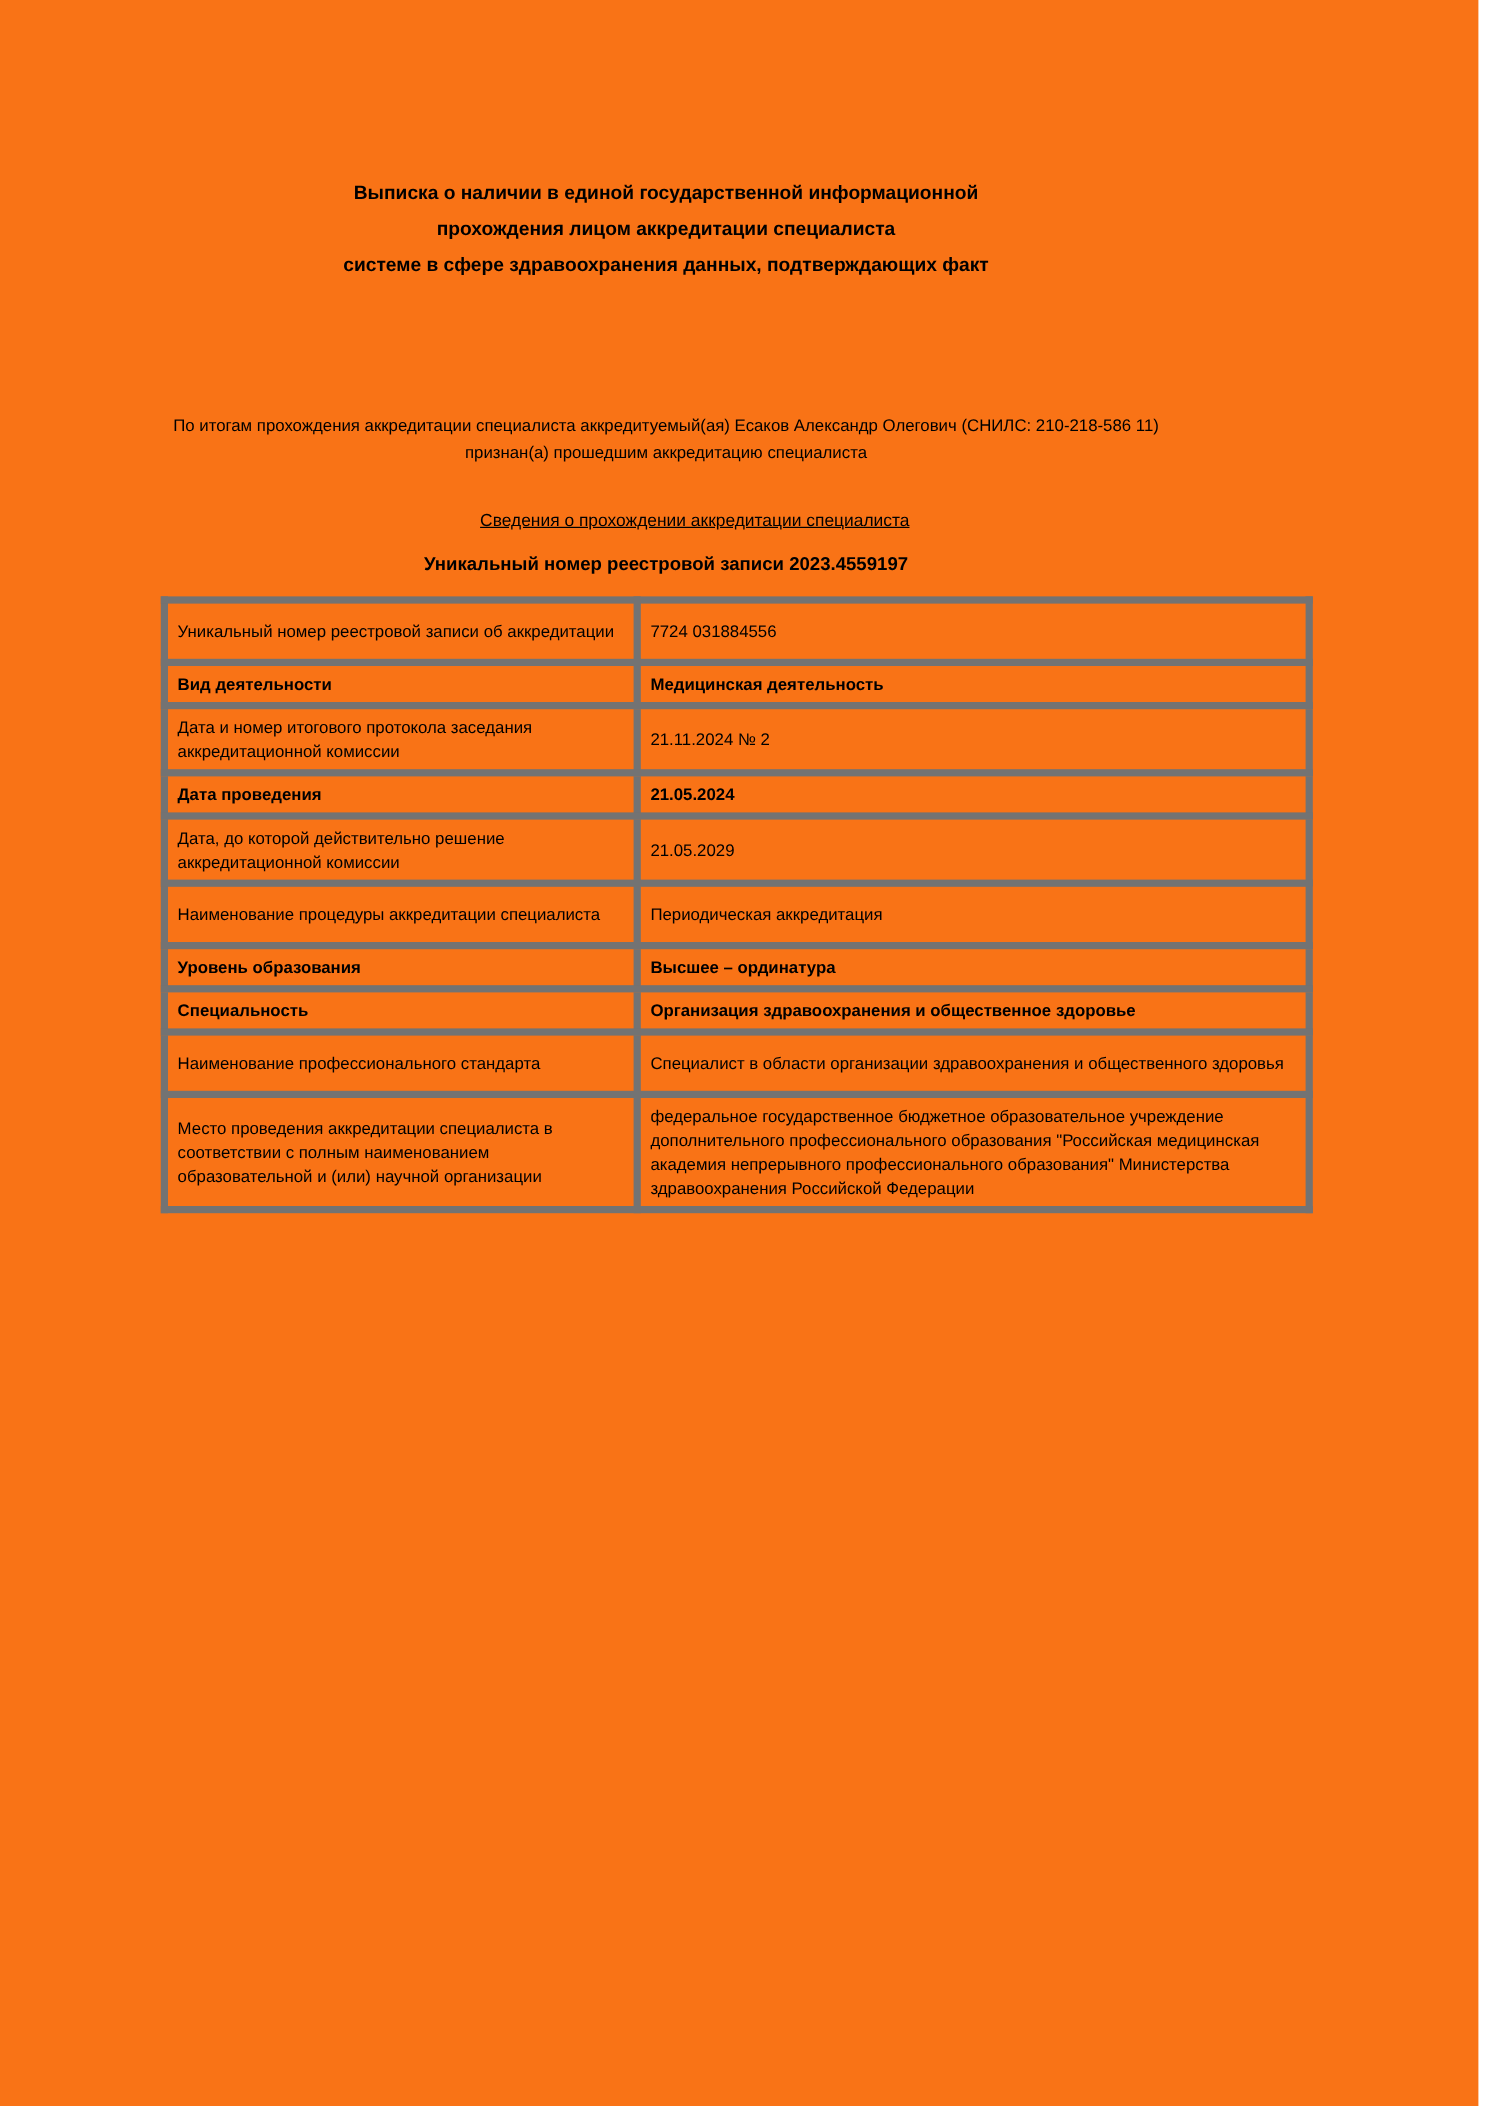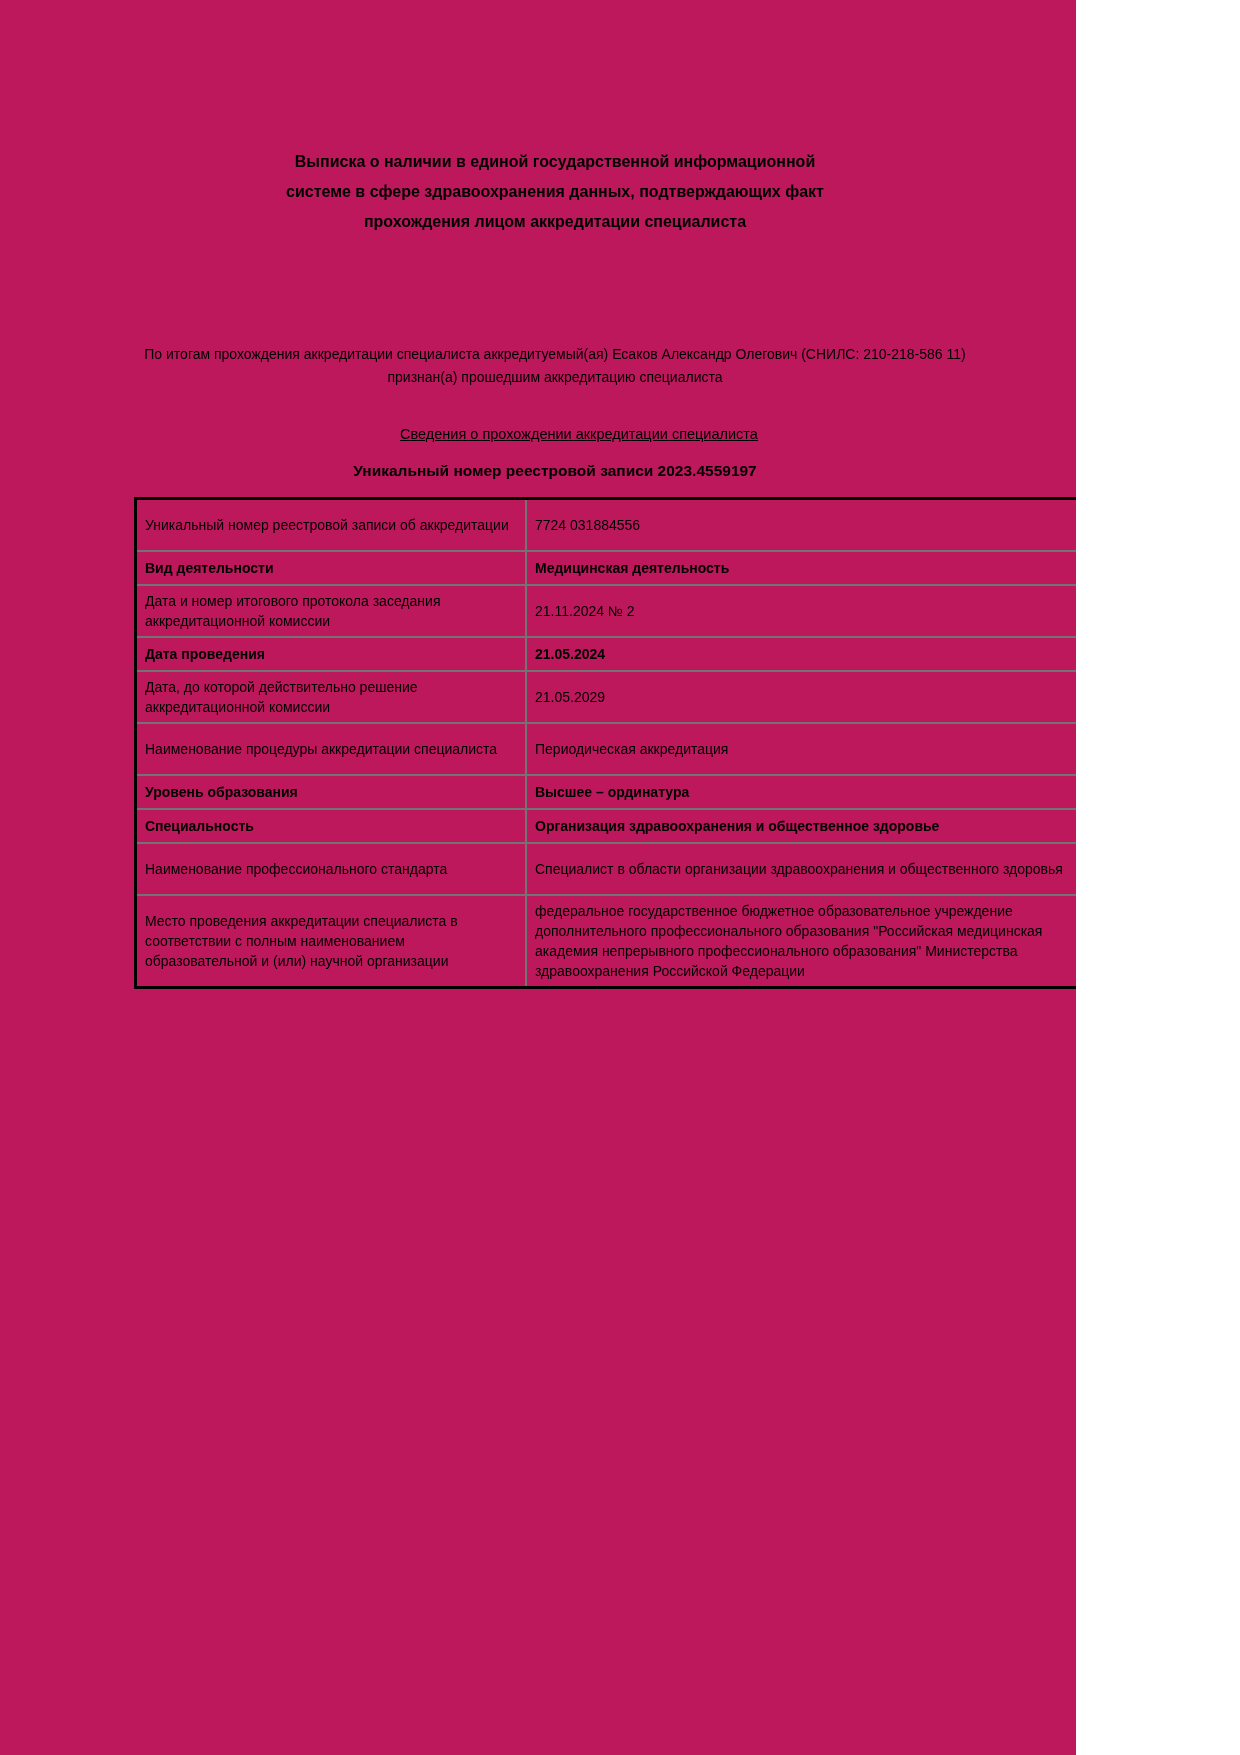--- a/index.html
+++ b/index.html
@@ -4,23 +4,23 @@
 <style>
   * { margin: 0; padding: 0; box-sizing: content-box; }
   html, body { background: #ffffff; }
   body {
     font-family: "Liberation Sans", sans-serif;
     color: #000000;
     -webkit-font-smoothing: antialiased;
   }
   .page {
     position: relative;
-    width: 1076px;
+    width: 1232px;
     height: 1755px;
-    background: #be185d;
+    background: #f97316;
     overflow: hidden;
   }
   
   .center-col {
     position: absolute;
     left: 0;
     width: 1110px;
     text-align: center;
   }
   .doc-title {
@@ -75,39 +75,39 @@
     position: absolute;
     left: 134px;
     top: 497px;
     width: 954px;
     border-collapse: collapse;
     border: 3px solid #000000;
     font-size: 14px;
     line-height: 20px;
   }
   table.acc-table td {
-    border: 2px solid #737373;
+    border: 6px solid #737373;
     vertical-align: middle;
     padding: 5px 8px;
   }
   td.cell-label { width: 372px; }
   td.cell-value { padding-left: 10px; }
   tr.h1 { height: 34px; font-weight: bold; }
   tr.h2 { height: 52px; }
   tr.h4 { height: 87px; }
 </style>
 </head>
 <body>
 
 <div class="page">
 
   <div class="center-col doc-title">
     <div class="title-line">Выписка о наличии в единой государственной информационной</div>
+    <div class="title-line">прохождения лицом аккредитации специалиста</div>
     <div class="title-line">системе в сфере здравоохранения данных, подтверждающих факт</div>
-    <div class="title-line">прохождения лицом аккредитации специалиста</div>
   </div>
 
 
   <div class="center-col intro">
     <div class="intro-line">По итогам прохождения аккредитации специалиста аккредитуемый(ая) Есаков Александр Олегович (СНИЛС: 210-218-586 11)</div>
     <div class="intro-line">признан(а) прошедшим аккредитацию специалиста</div>
   </div>
 
   <div class="center-col section-heading">
     <span>Сведения о прохождении аккредитации специалиста</span>

